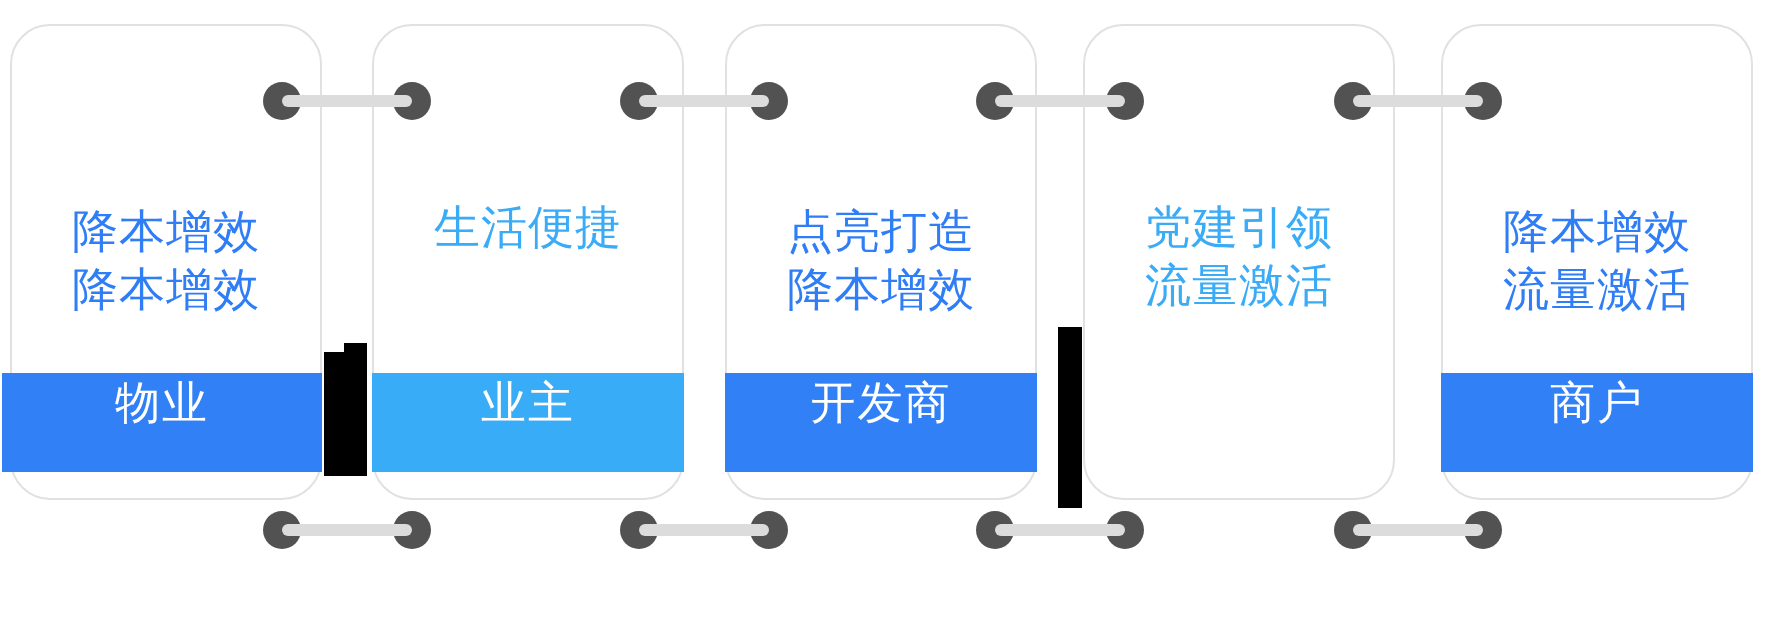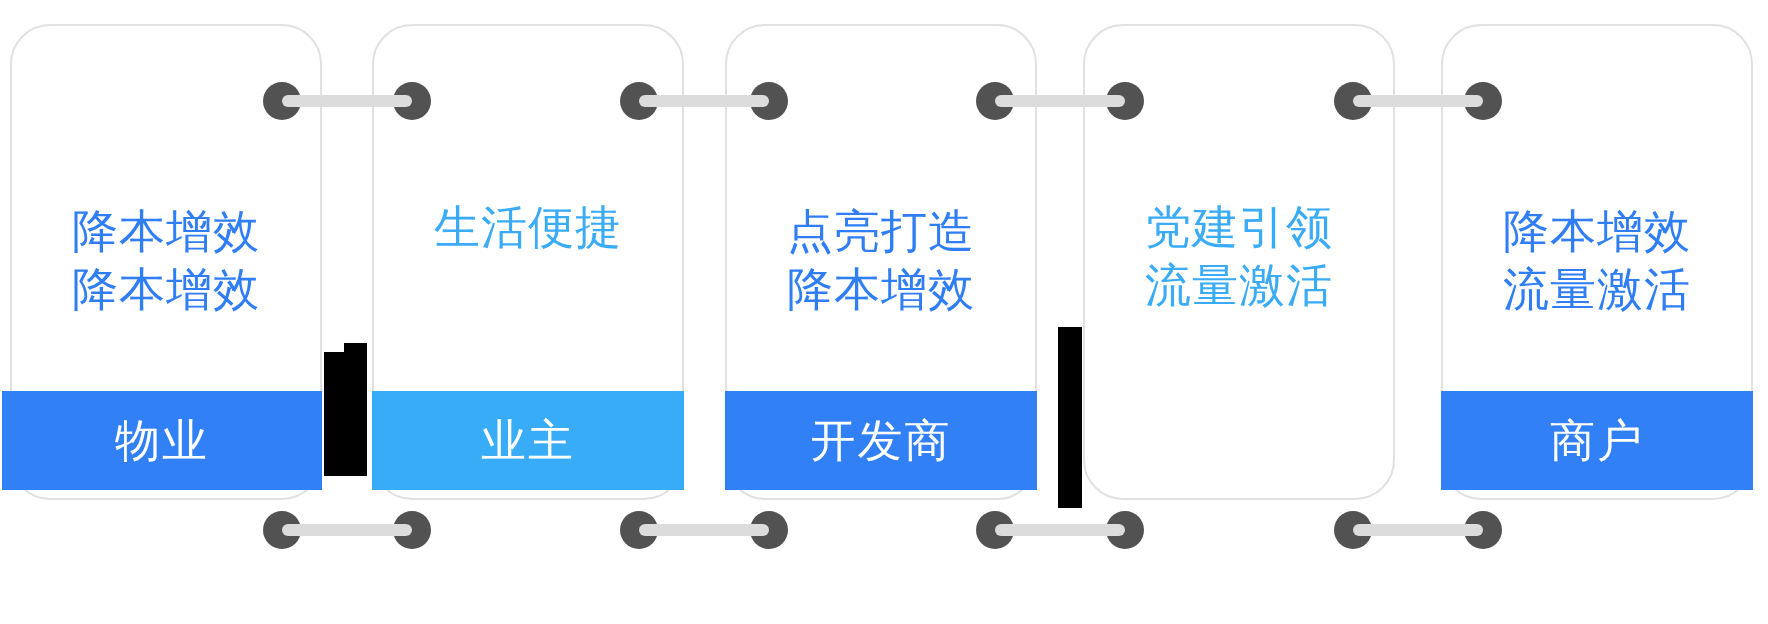--- a/index.html
+++ b/index.html
@@ -40,26 +40,25 @@
   }
   .tone-dark .benefit{color:var(--text-dark-blue,#2f7ef6);}
   .tone-light .benefit{color:var(--text-light-blue,#3aabf7);font-family:Liberation Mono, monospace;}
 
   .banner{
     position:absolute;
     top:347px;
     height:99px;
     left:-2px; right:-2px;
     display:flex;
-    align-items:center;
+    align-items:flex-start;
     justify-content:center;
     color:var(--banner-text,#ffffff);
     font-size:45px;
     letter-spacing:2px;
-    margin-top:18px;
   }
   .tone-dark .banner{background:var(--dark-blue,#3180f6);}
   .tone-light .banner{background:var(--light-blue,#38acf7);}
   .card-1 .banner{left:-10px;} 
 
   
   .link{
     position:absolute;
     width:168px;
     height:38px;

